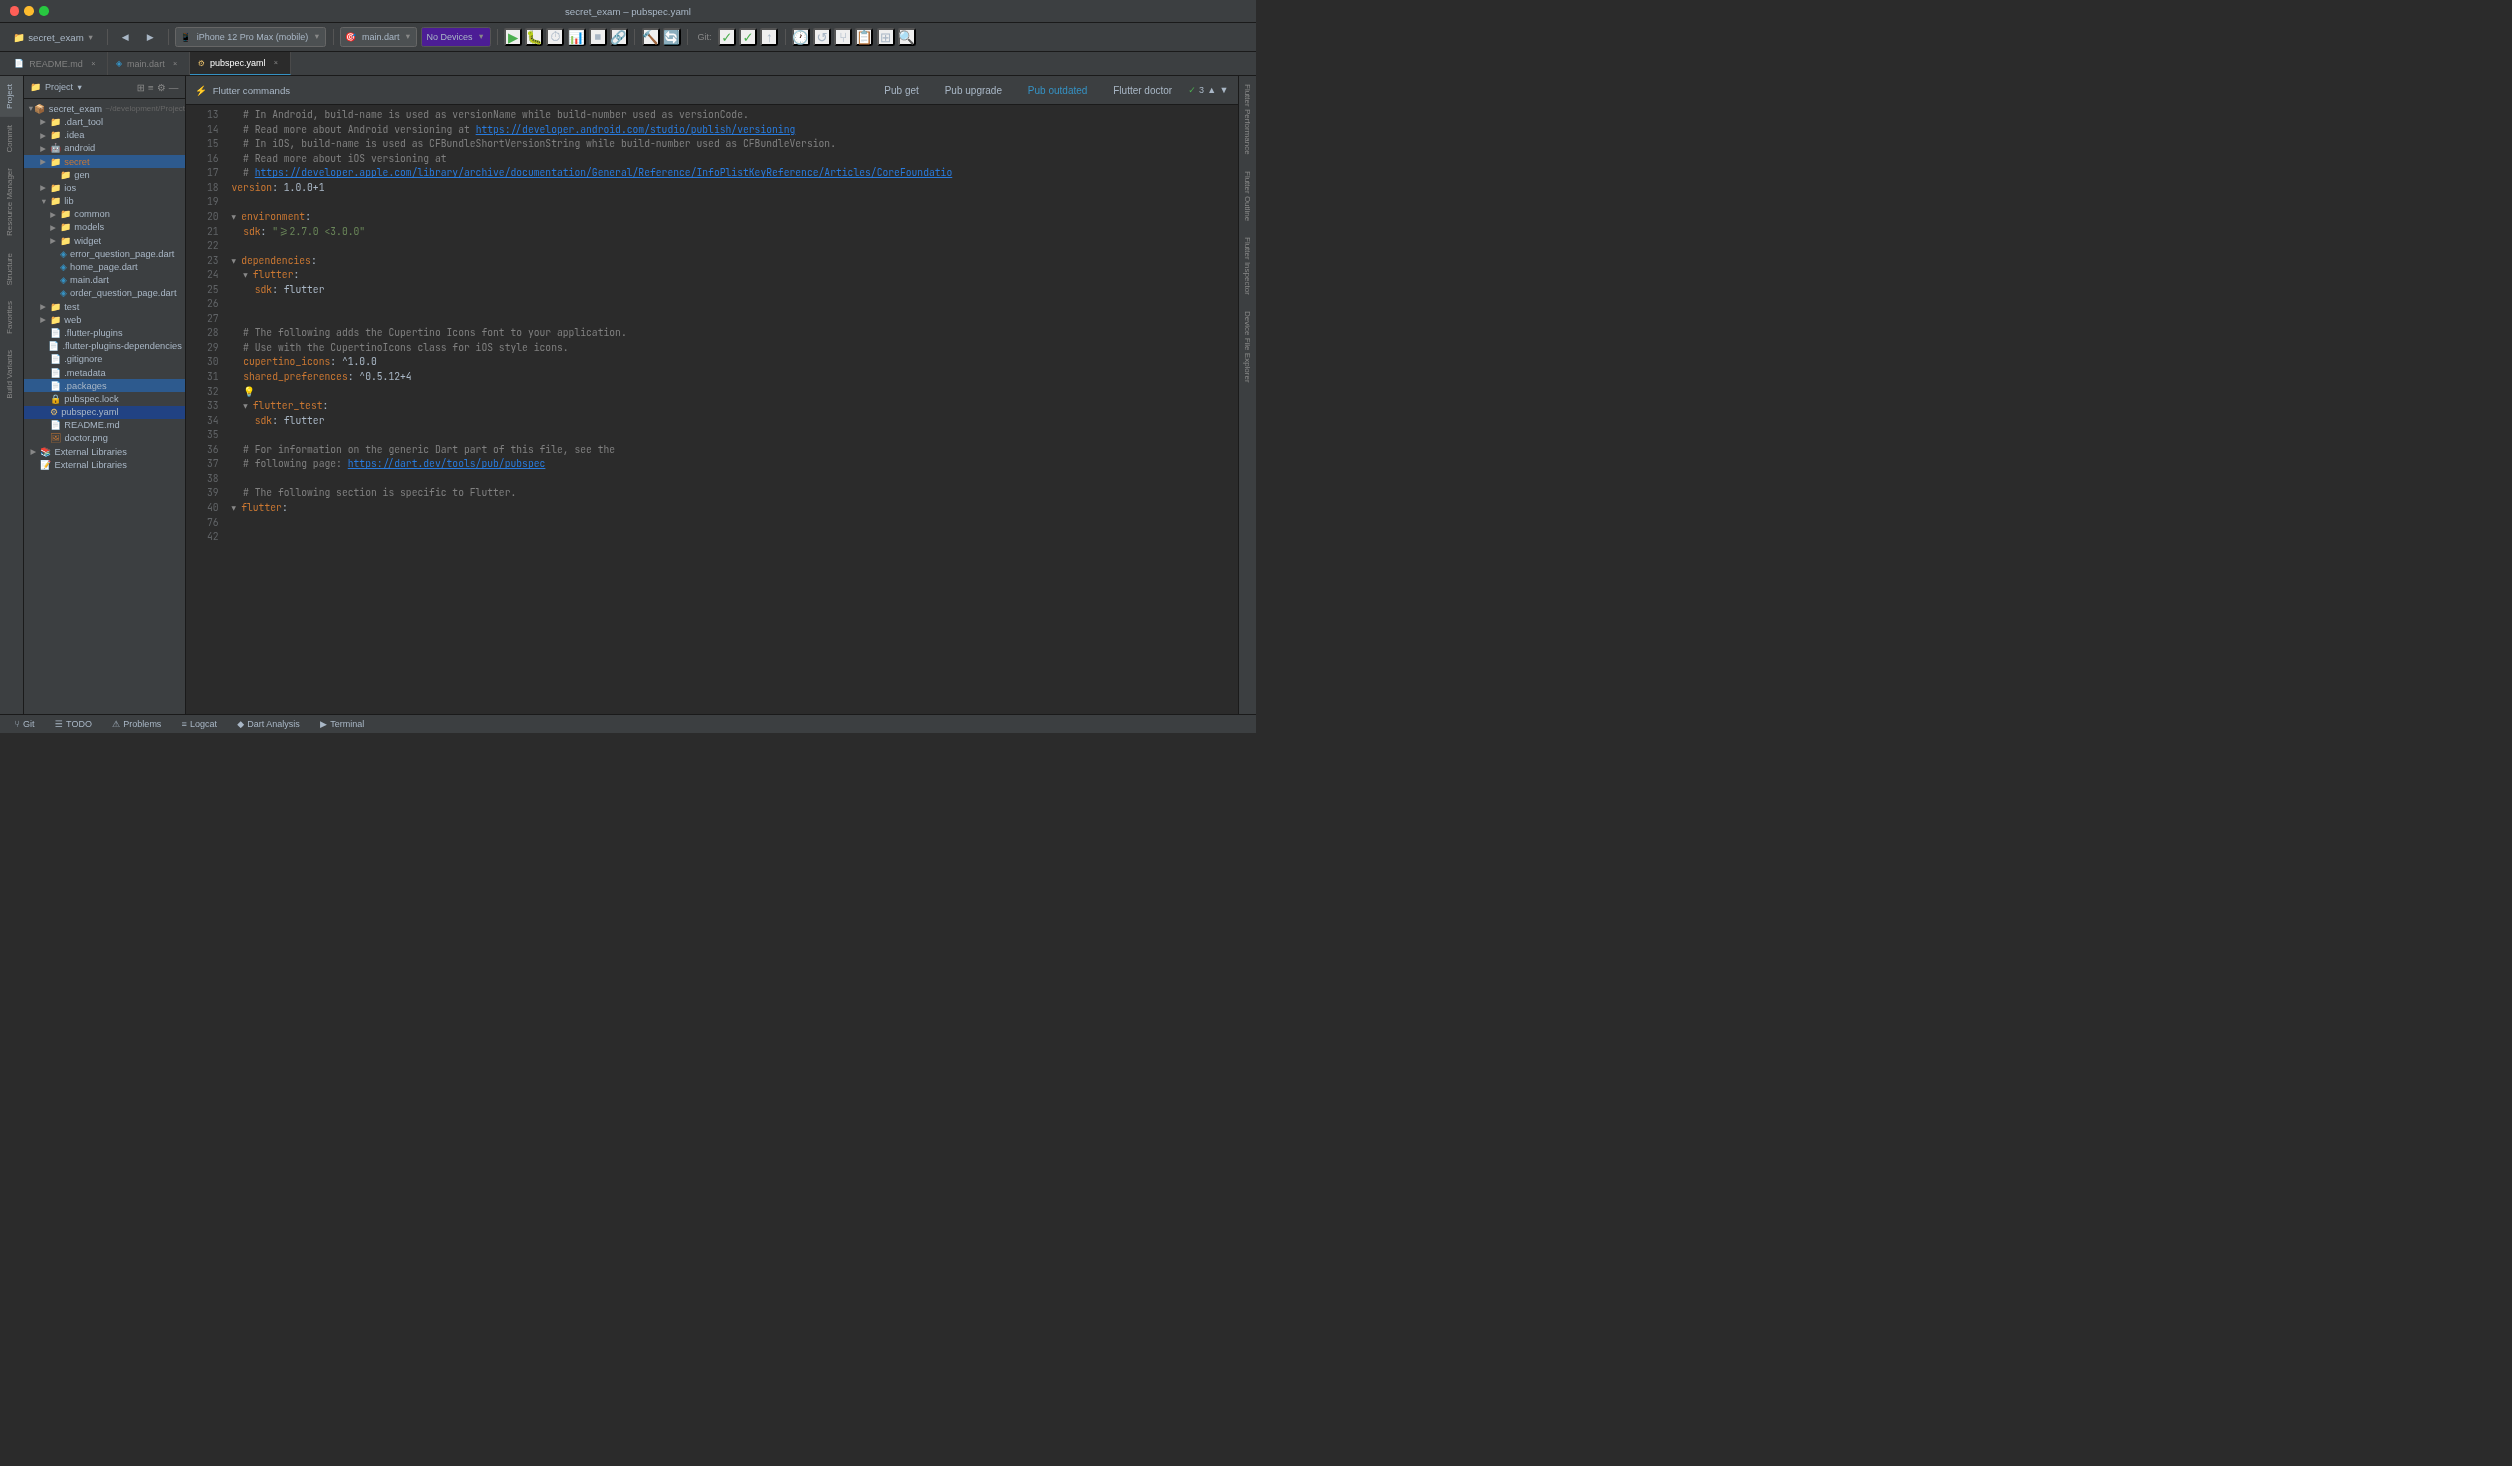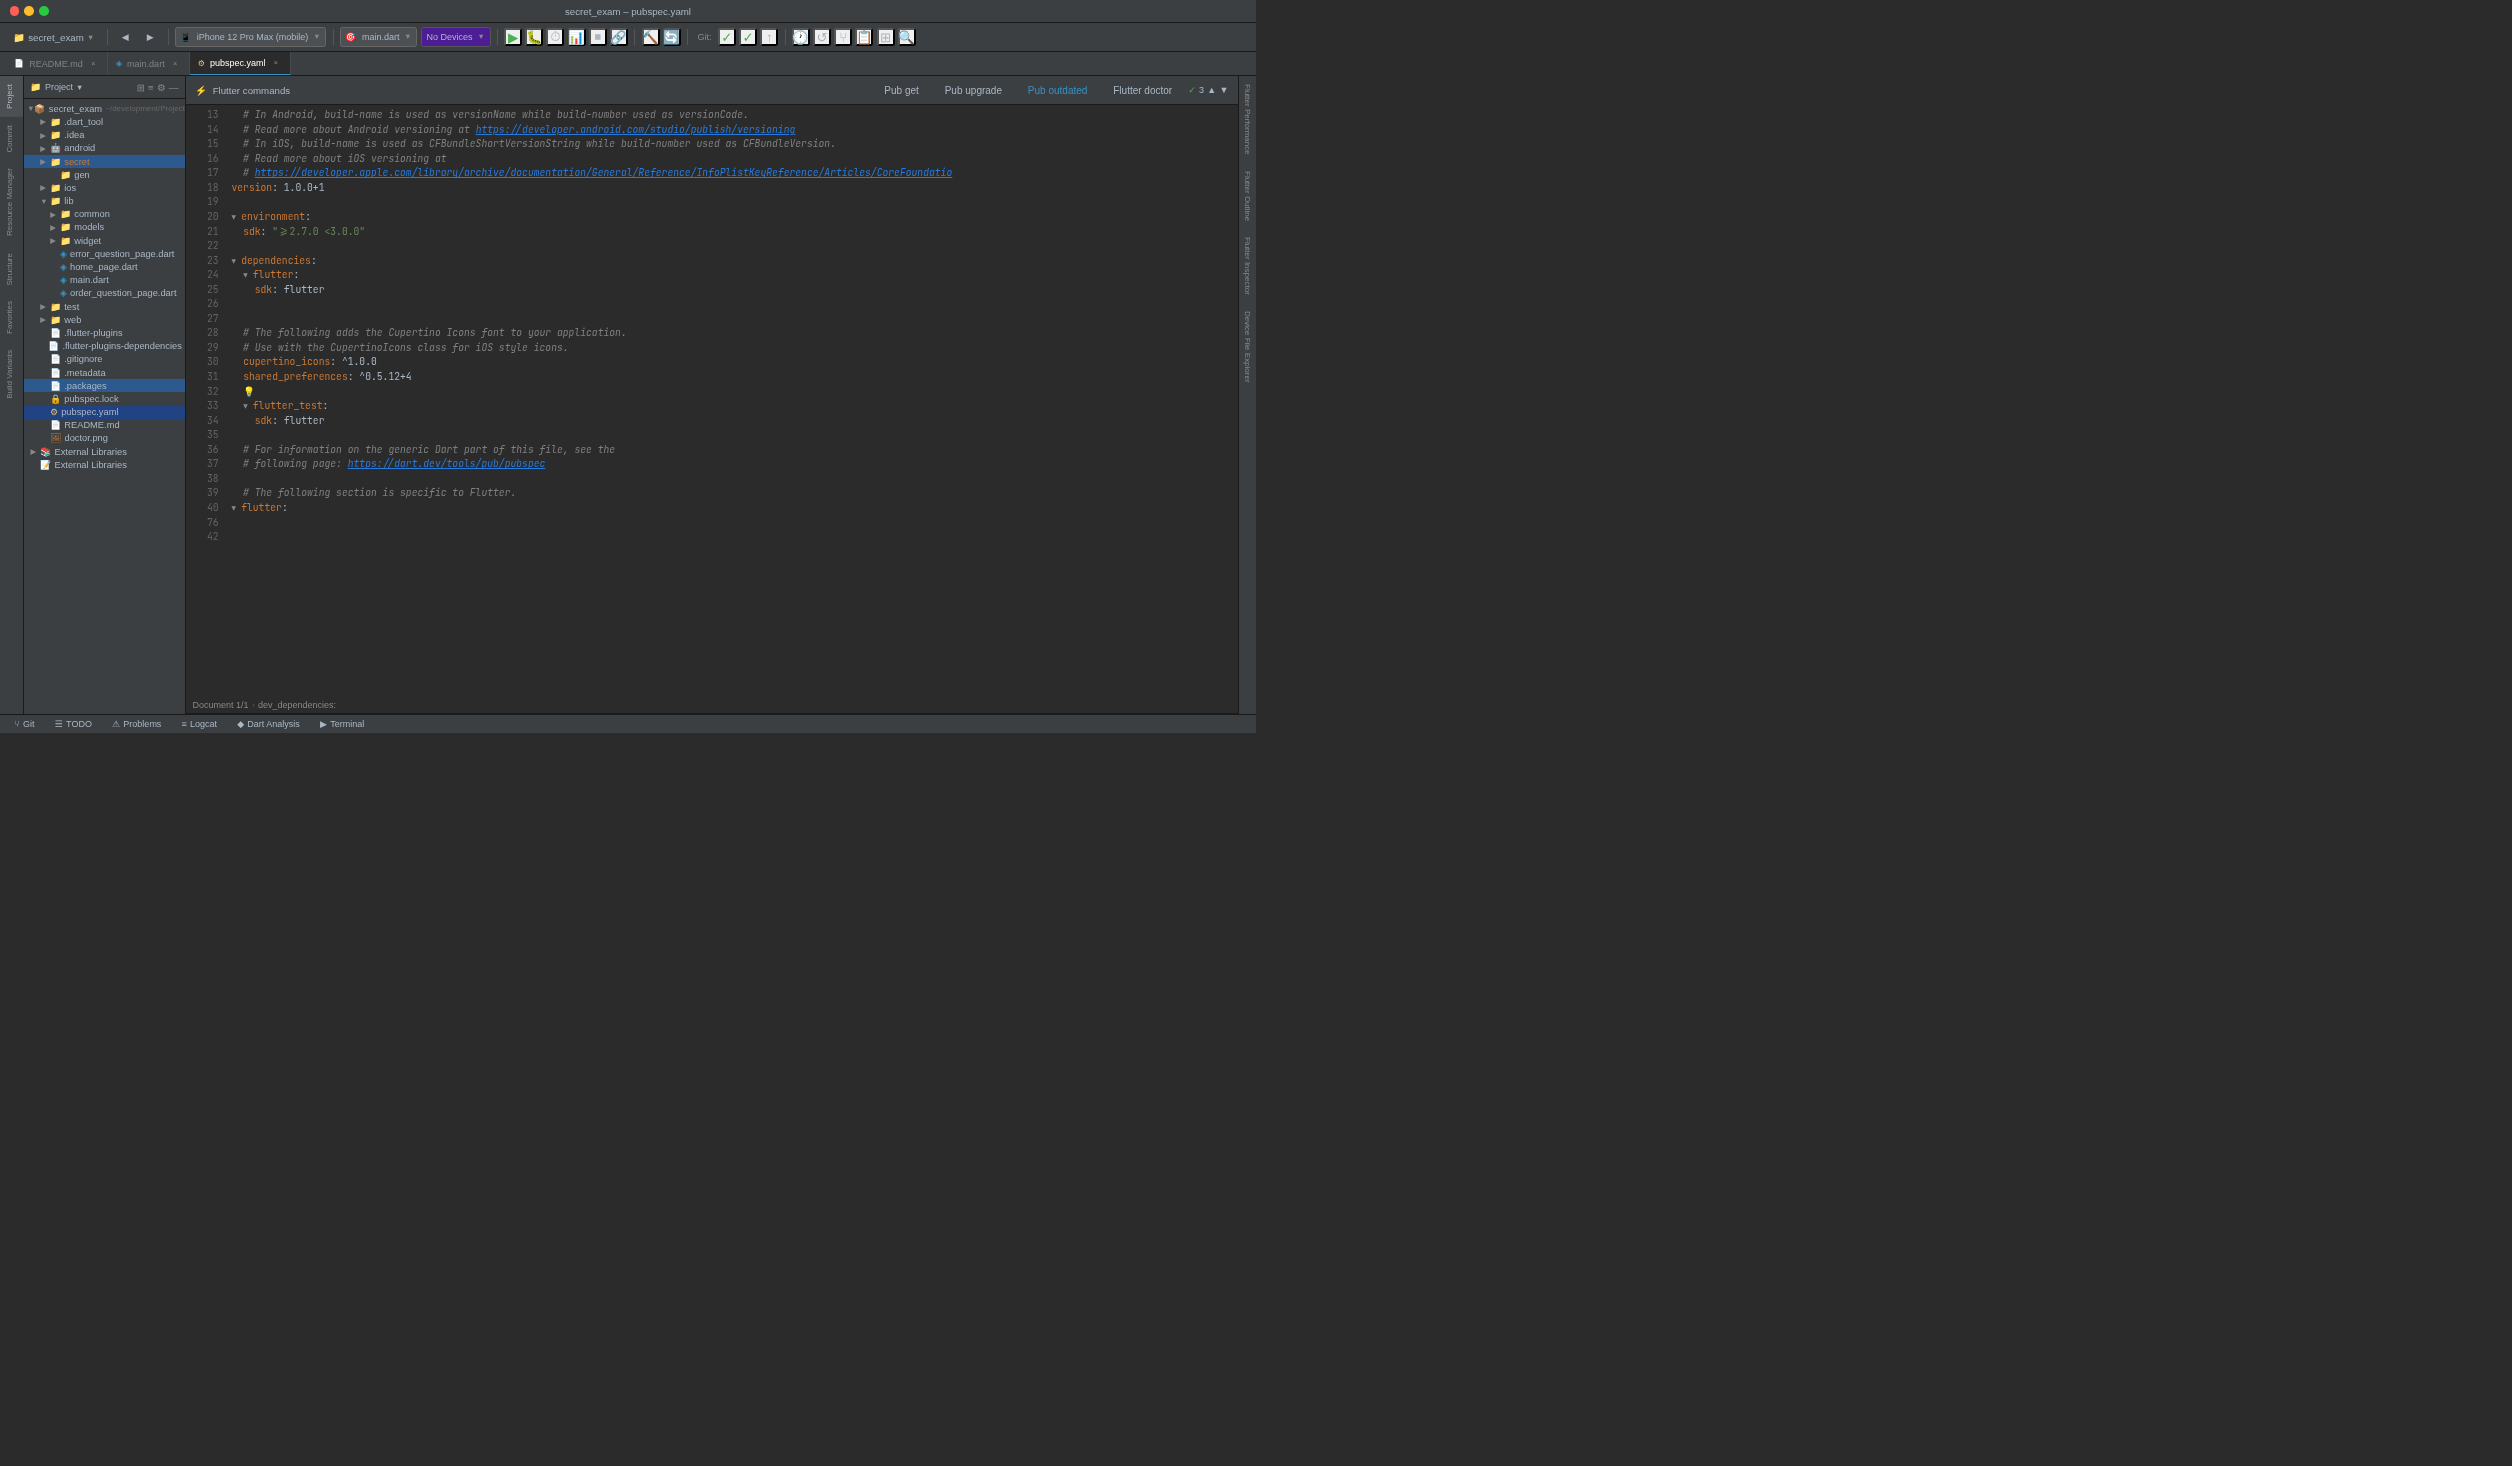--- a/index.html
+++ b/index.html
@@ -298,21 +298,21 @@
       white-space: pre;
       color: #a9b7c6;
     }
     .code-line {
       display: block;
       min-height: 14.6px;
     }
     .code-line.active-line { background: #323232; }
     .kw { color: #cc7832; }
     .str { color: #6a8759; }
-    .comment { color: #808080; font-style: italic; }
+    .comment { color: #808080; }
     .link { color: #287bde; text-decoration: underline; }
     .fold-arrow {
       display: inline-block;
       width: 9.7px;
       color: #888;
       font-size: 7.3px;
     }
 
     
     .statusbar {
@@ -809,25 +809,20 @@
 <span></span>
 <span class="comment">  # For information on the generic Dart part of this file, see the</span>
 <span class="comment">  # following page: <span class="link">https://dart.dev/tools/pub/pubspec</span></span>
 <span></span>
 <span class="comment">  # The following section is specific to Flutter.</span>
 <span><span class="fold-arrow">▼</span><span class="kw">flutter</span>:</span>
 <span></span>
 </div>
     </div>
 
-    <div class="breadcrumb">
-      <span>Document 1/1</span>
-      <span class="breadcrumb-sep">›</span>
-      <span>dev_dependencies:</span>
-    </div>
 
   </div>
 
   <div class="right-side-panels">
     <div class="right-side-tab">Flutter Performance</div>
     <div class="right-side-tab">Flutter Outline</div>
     <div class="right-side-tab">Flutter Inspector</div>
     <div class="right-side-tab">Device File Explorer</div>
   </div>
 </div>

